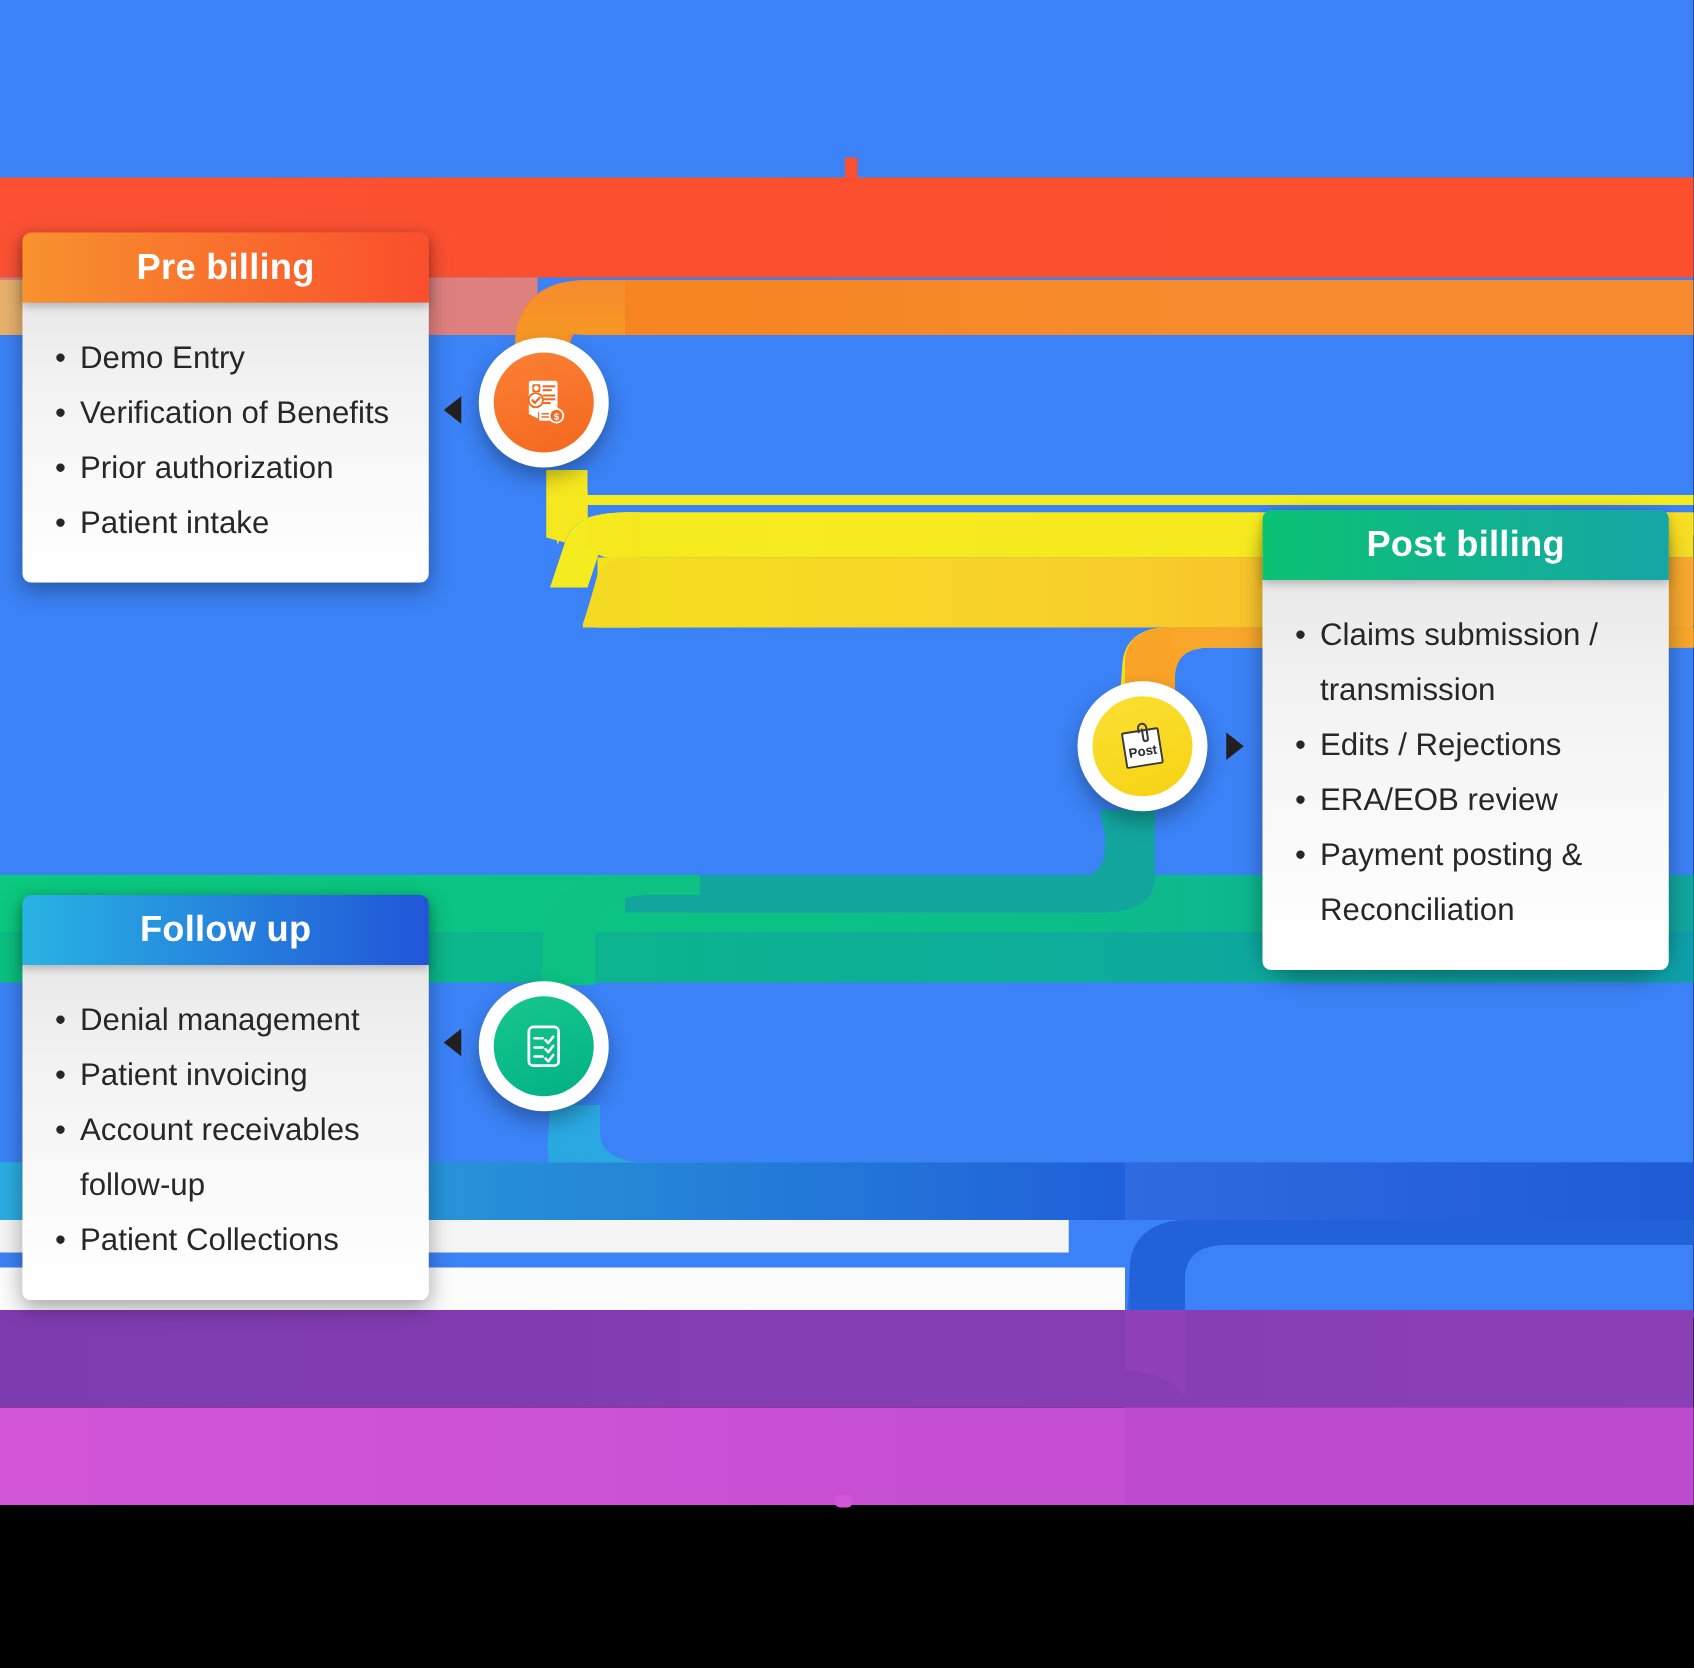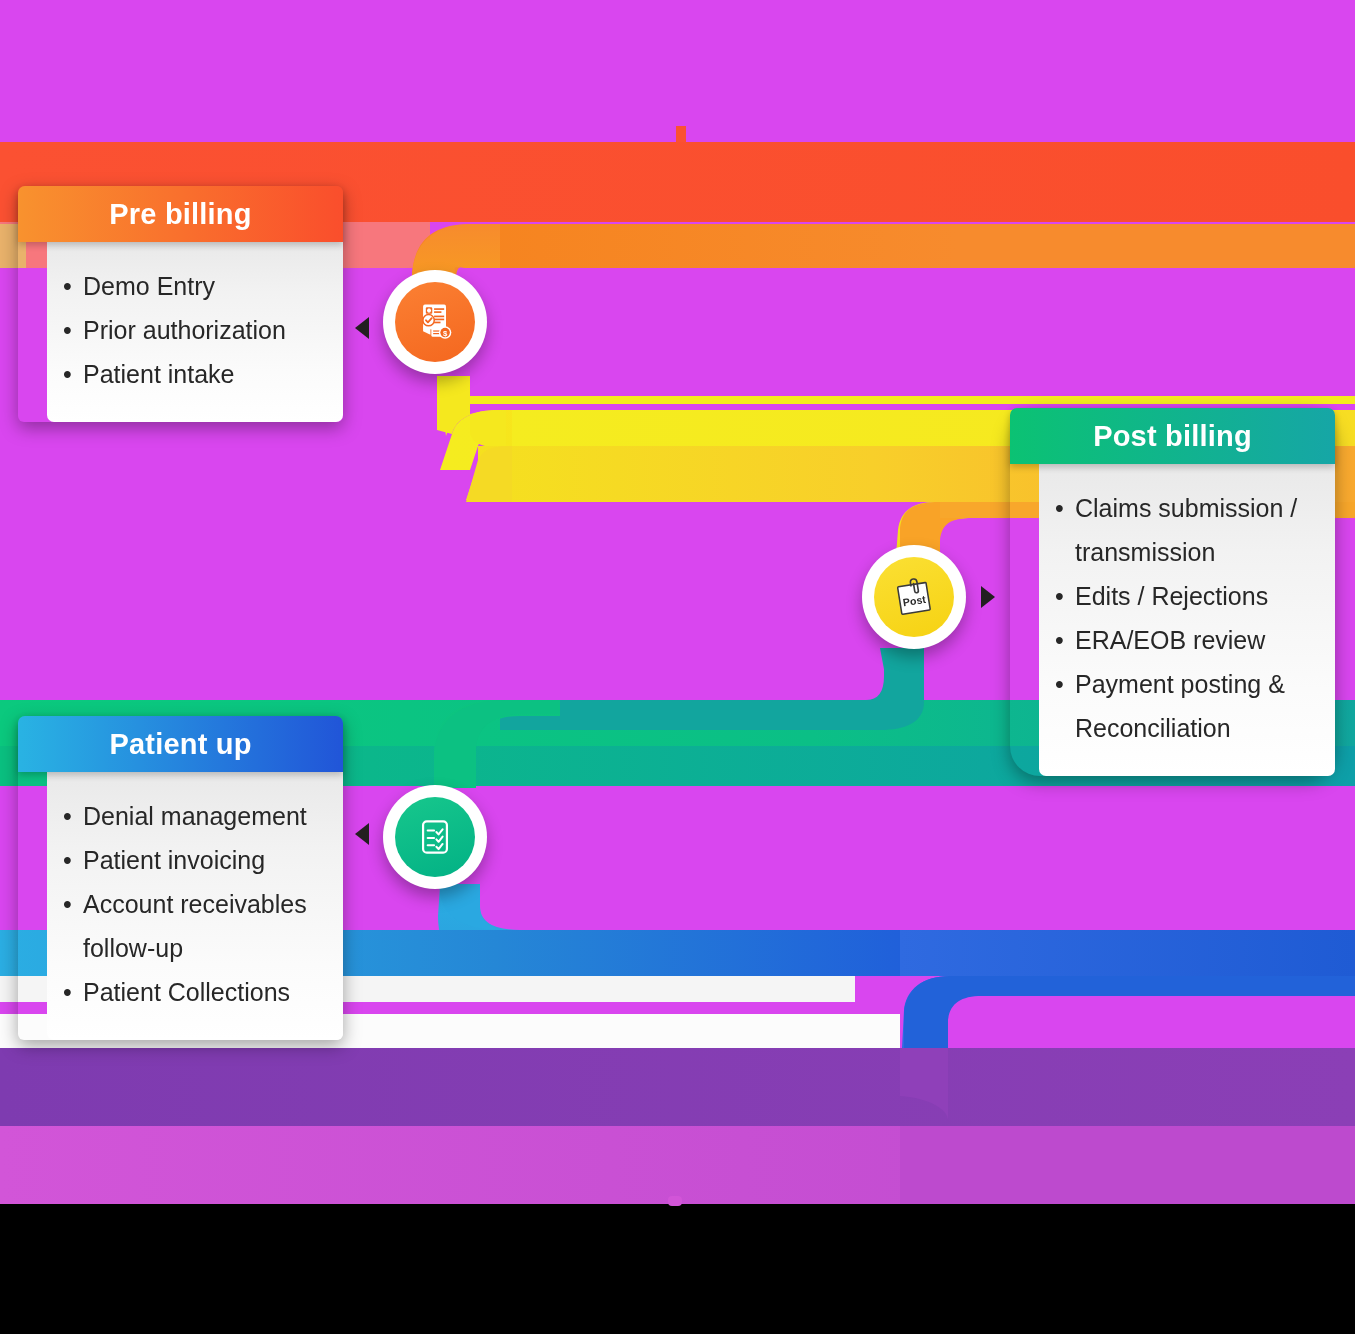--- a/index.html
+++ b/index.html
@@ -1,32 +1,32 @@
 <!DOCTYPE html>
 <html><head>
 <meta charset="utf-8">
 <style>
   html,body{margin:0;padding:0;background:#000;}
   body{width:1355px;height:1334px;position:relative;overflow:hidden;
        font-family:"Liberation Sans","DejaVu Sans",sans-serif;}
 
-  #stage{position:absolute;inset:0;width:1355px;height:1054px;background:#d946ef;}
+  #stage{position:absolute;inset:0;width:1355px;height:1054px;background:#3b82f6;}
 
   
   #ribbons{position:absolute;left:0;top:0;width:1355px;height:1334px;}
 
   
   .card{position:absolute;border-radius:6px;overflow:visible;
         box-shadow:0 6px 18px rgba(0,0,0,.35);}
   .card-head{height:56px;line-height:56px;text-align:center;
              border-radius:7px 7px 0 0;color:#fff;font-weight:700;font-size:29px;
              letter-spacing:.2px;position:relative;z-index:2;
              box-shadow:0 3px 7px rgba(0,0,0,.22);}
   .card-body{background:linear-gradient(180deg,#e9e9e9 0%,#f2f2f2 28%,#fbfbfb 72%,#ffffff 100%);
-             border-radius:0 0 7px 7px;padding:22px 14px 26px 10px;margin-left:29px;}
+             border-radius:0 0 7px 7px;padding:22px 14px 26px 20px;}
   .card-body ul{list-style:none;margin:0;padding:0;}
   .card-body li{position:relative;padding-left:26px;color:#272727;
                 font-size:25px;line-height:44px;font-weight:500;}
   .card-body li::before{content:"\2022";position:absolute;left:6px;top:0;
                         color:#272727;font-size:25px;line-height:44px;}
 
   #card-pre{left:18px;top:186px;width:325px;}
   #card-post{left:1010px;top:408px;width:325px;border-radius:30px;}
   #card-follow{left:18px;top:716px;width:325px;}
 
@@ -292,40 +292,41 @@
 
     <rect x="0" y="976" width="855" height="26" fill="#F5F5F5"></rect>
     <rect x="0" y="1014" width="900" height="34" fill="#FCFCFC"></rect>
   </svg>
 
   <div class="card" id="card-pre">
     <div class="card-head" style="background:linear-gradient(90deg,#F8922E 0%,#FA4E2C 100%);">Pre billing</div>
     <div class="card-body">
       <ul>
         <li>Demo Entry</li>
+        <li>Verification of Benefits</li>
         <li>Prior authorization</li>
         <li>Patient intake</li>
       </ul>
     </div>
   </div>
 
   <div class="card" id="card-post">
     <div class="card-head" style="background:linear-gradient(90deg,#0BC273 0%,#16A6A6 100%);">Post billing</div>
     <div class="card-body">
       <ul>
         <li>Claims submission  / transmission</li>
         <li>Edits / Rejections</li>
         <li>ERA/EOB review</li>
         <li>Payment posting &amp; Reconciliation</li>
       </ul>
     </div>
   </div>
 
   <div class="card" id="card-follow">
-    <div class="card-head" style="background:linear-gradient(90deg,#29B3E3 0%,#2155D8 100%);">Patient up</div>
+    <div class="card-head" style="background:linear-gradient(90deg,#29B3E3 0%,#2155D8 100%);">Follow up</div>
     <div class="card-body">
       <ul>
         <li>Denial management</li>
         <li>Patient invoicing</li>
         <li>Account receivables follow-up</li>
         <li>Patient Collections</li>
       </ul>
     </div>
   </div>
 

